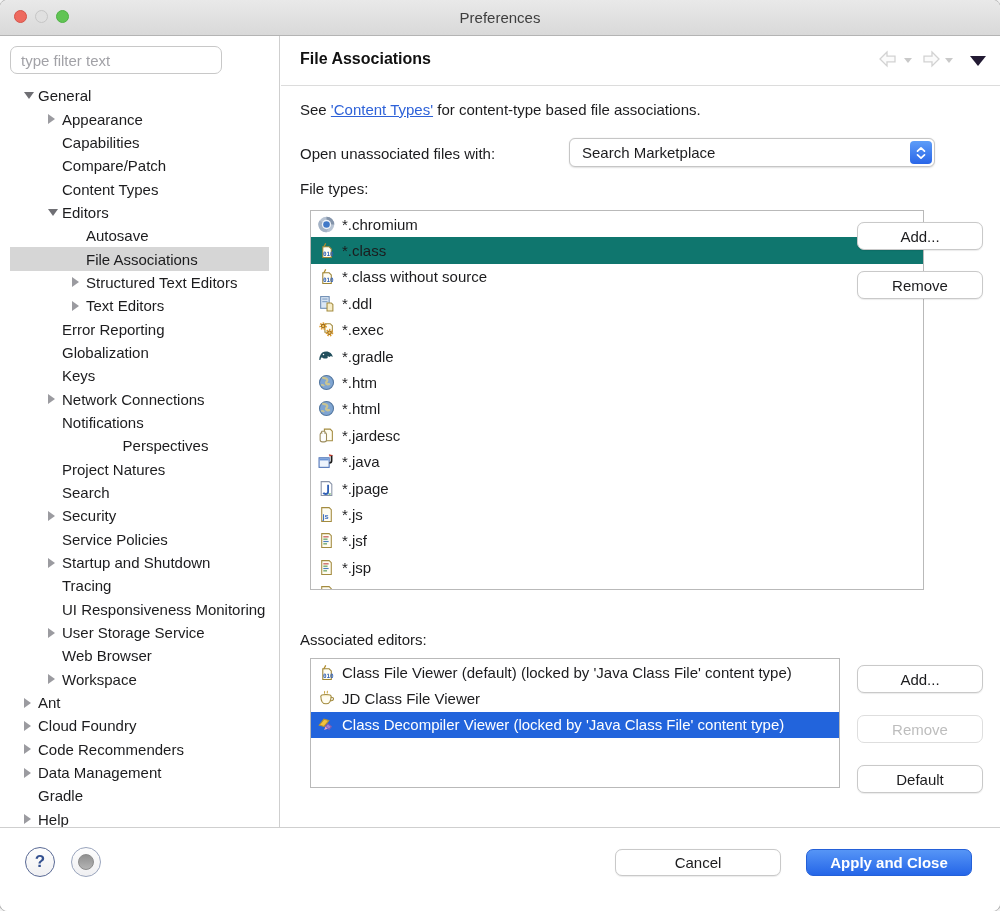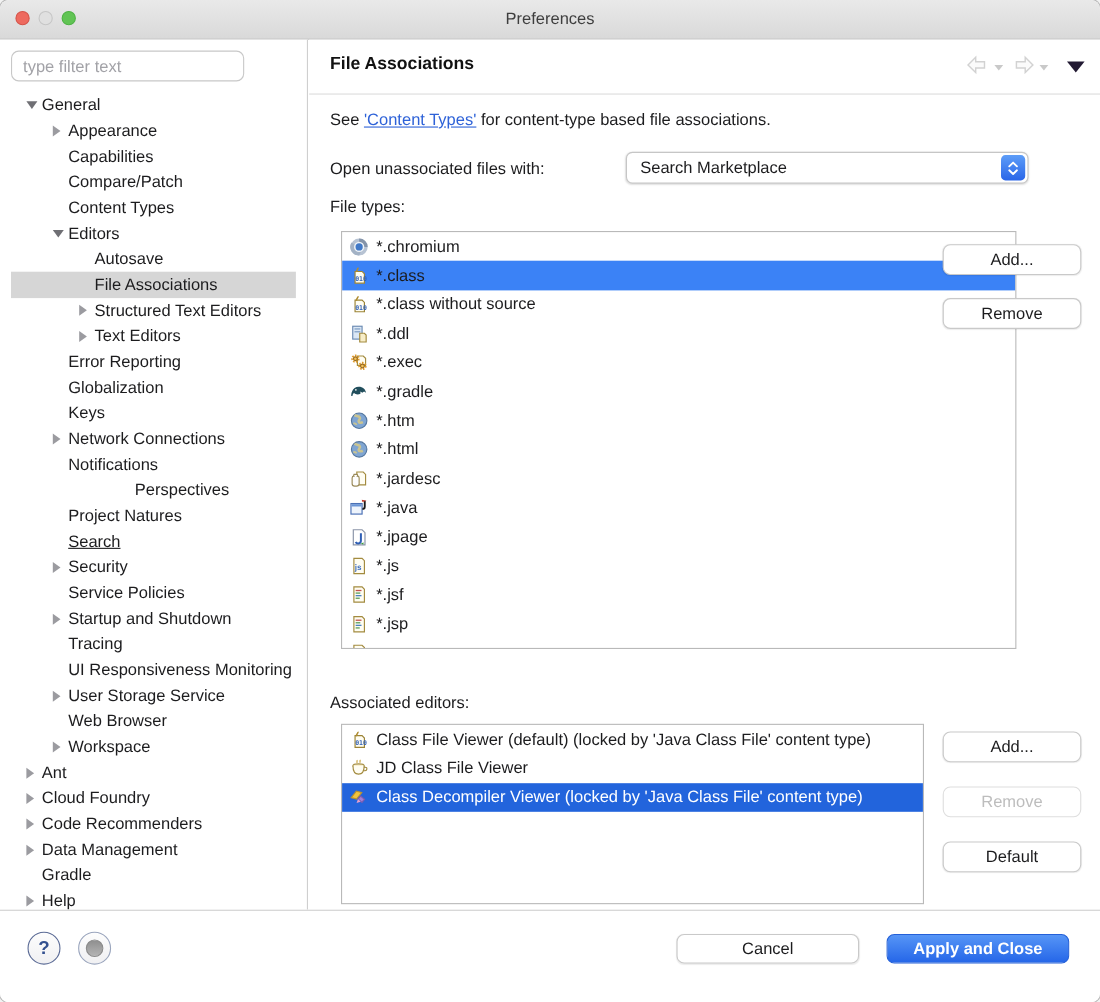--- a/index.html
+++ b/index.html
@@ -38,23 +38,23 @@
   .link{color:#2e62d8;text-decoration:underline;cursor:pointer;}
   .openwith-label{position:absolute;left:19px;top:109px;}
   .mac-select{position:absolute;left:288px;top:102px;width:366px;height:29px;border:1px solid #c6c6c6;
               border-radius:6px;background:#fff;box-shadow:0 .5px 1.5px rgba(0,0,0,.12);
               display:flex;align-items:center;padding-left:12px;cursor:default;}
   .sel-chev{position:absolute;right:2px;top:2px;bottom:2px;width:22px;border-radius:4px;
             background:linear-gradient(#5d9df8,#2a66e8);display:flex;align-items:center;justify-content:center;}
   .ftlabel{position:absolute;left:19px;top:144px;}
   .listbox{position:absolute;background:#fff;border:1px solid #b9b9b9;overflow:hidden;}
   #filetypes-list{left:29px;top:174px;width:614px;height:380px;}
-  #editors-list{left:29px;top:622px;width:530px;height:164px;}
+  #editors-list{left:29px;top:622px;width:530px;height:130px;}
   .list-row{height:26.4px;display:flex;align-items:center;gap:6px;padding-left:7px;white-space:nowrap;overflow:hidden;}
-  .list-row.sel-gray{background:#3b82f6;}
+  .list-row.sel-gray{background:#0f766e;}
   .list-row.sel-blue{background:#2264dc;color:#fff;}
   .licon{flex:0 0 18px;width:18px;height:17px;display:inline-flex;}
   .licon svg{width:17px;height:17px;}
   .edlabel{position:absolute;left:19px;top:595px;}
   .btn{position:absolute;width:126px;height:28px;border:1px solid #c9c9c9;border-radius:7px;background:#fff;
        font:15px "Liberation Sans",sans-serif;color:#1c1c1e;box-shadow:0 .5px 1px rgba(0,0,0,.08);}
   .btn.disabled{color:#bdbdbd;border-color:#dedede;box-shadow:none;}
   #ft-add{left:576px;top:186px;} #ft-remove{left:576px;top:235px;}
   #ed-add{left:576px;top:629px;} #ed-remove{left:576px;top:679px;} #ed-default{left:576px;top:729px;}
   
@@ -156,21 +156,21 @@
           <span>Notifications</span>
         </div>
         <div class="tree-row" style="padding-left: 38px; justify-content: center;">
           <span class="tri-slot"></span>
           <span>Perspectives</span>
         </div>
         <div class="tree-row" style="padding-left: 38px;">
           <span class="tri-slot"></span>
           <span>Project Natures</span>
         </div>
-        <div class="tree-row" style="padding-left: 38px; text-decoration: underline;">
+        <div class="tree-row" style="padding-left: 38px;">
           <span class="tri-slot"></span>
           <span>Search</span>
         </div>
         <div class="tree-row" style="padding-left: 38px;">
           <span class="tri-slot">
             <span class="tri-right"></span>
           </span>
           <span>Security</span>
         </div>
         <div class="tree-row" style="padding-left: 38px;">

